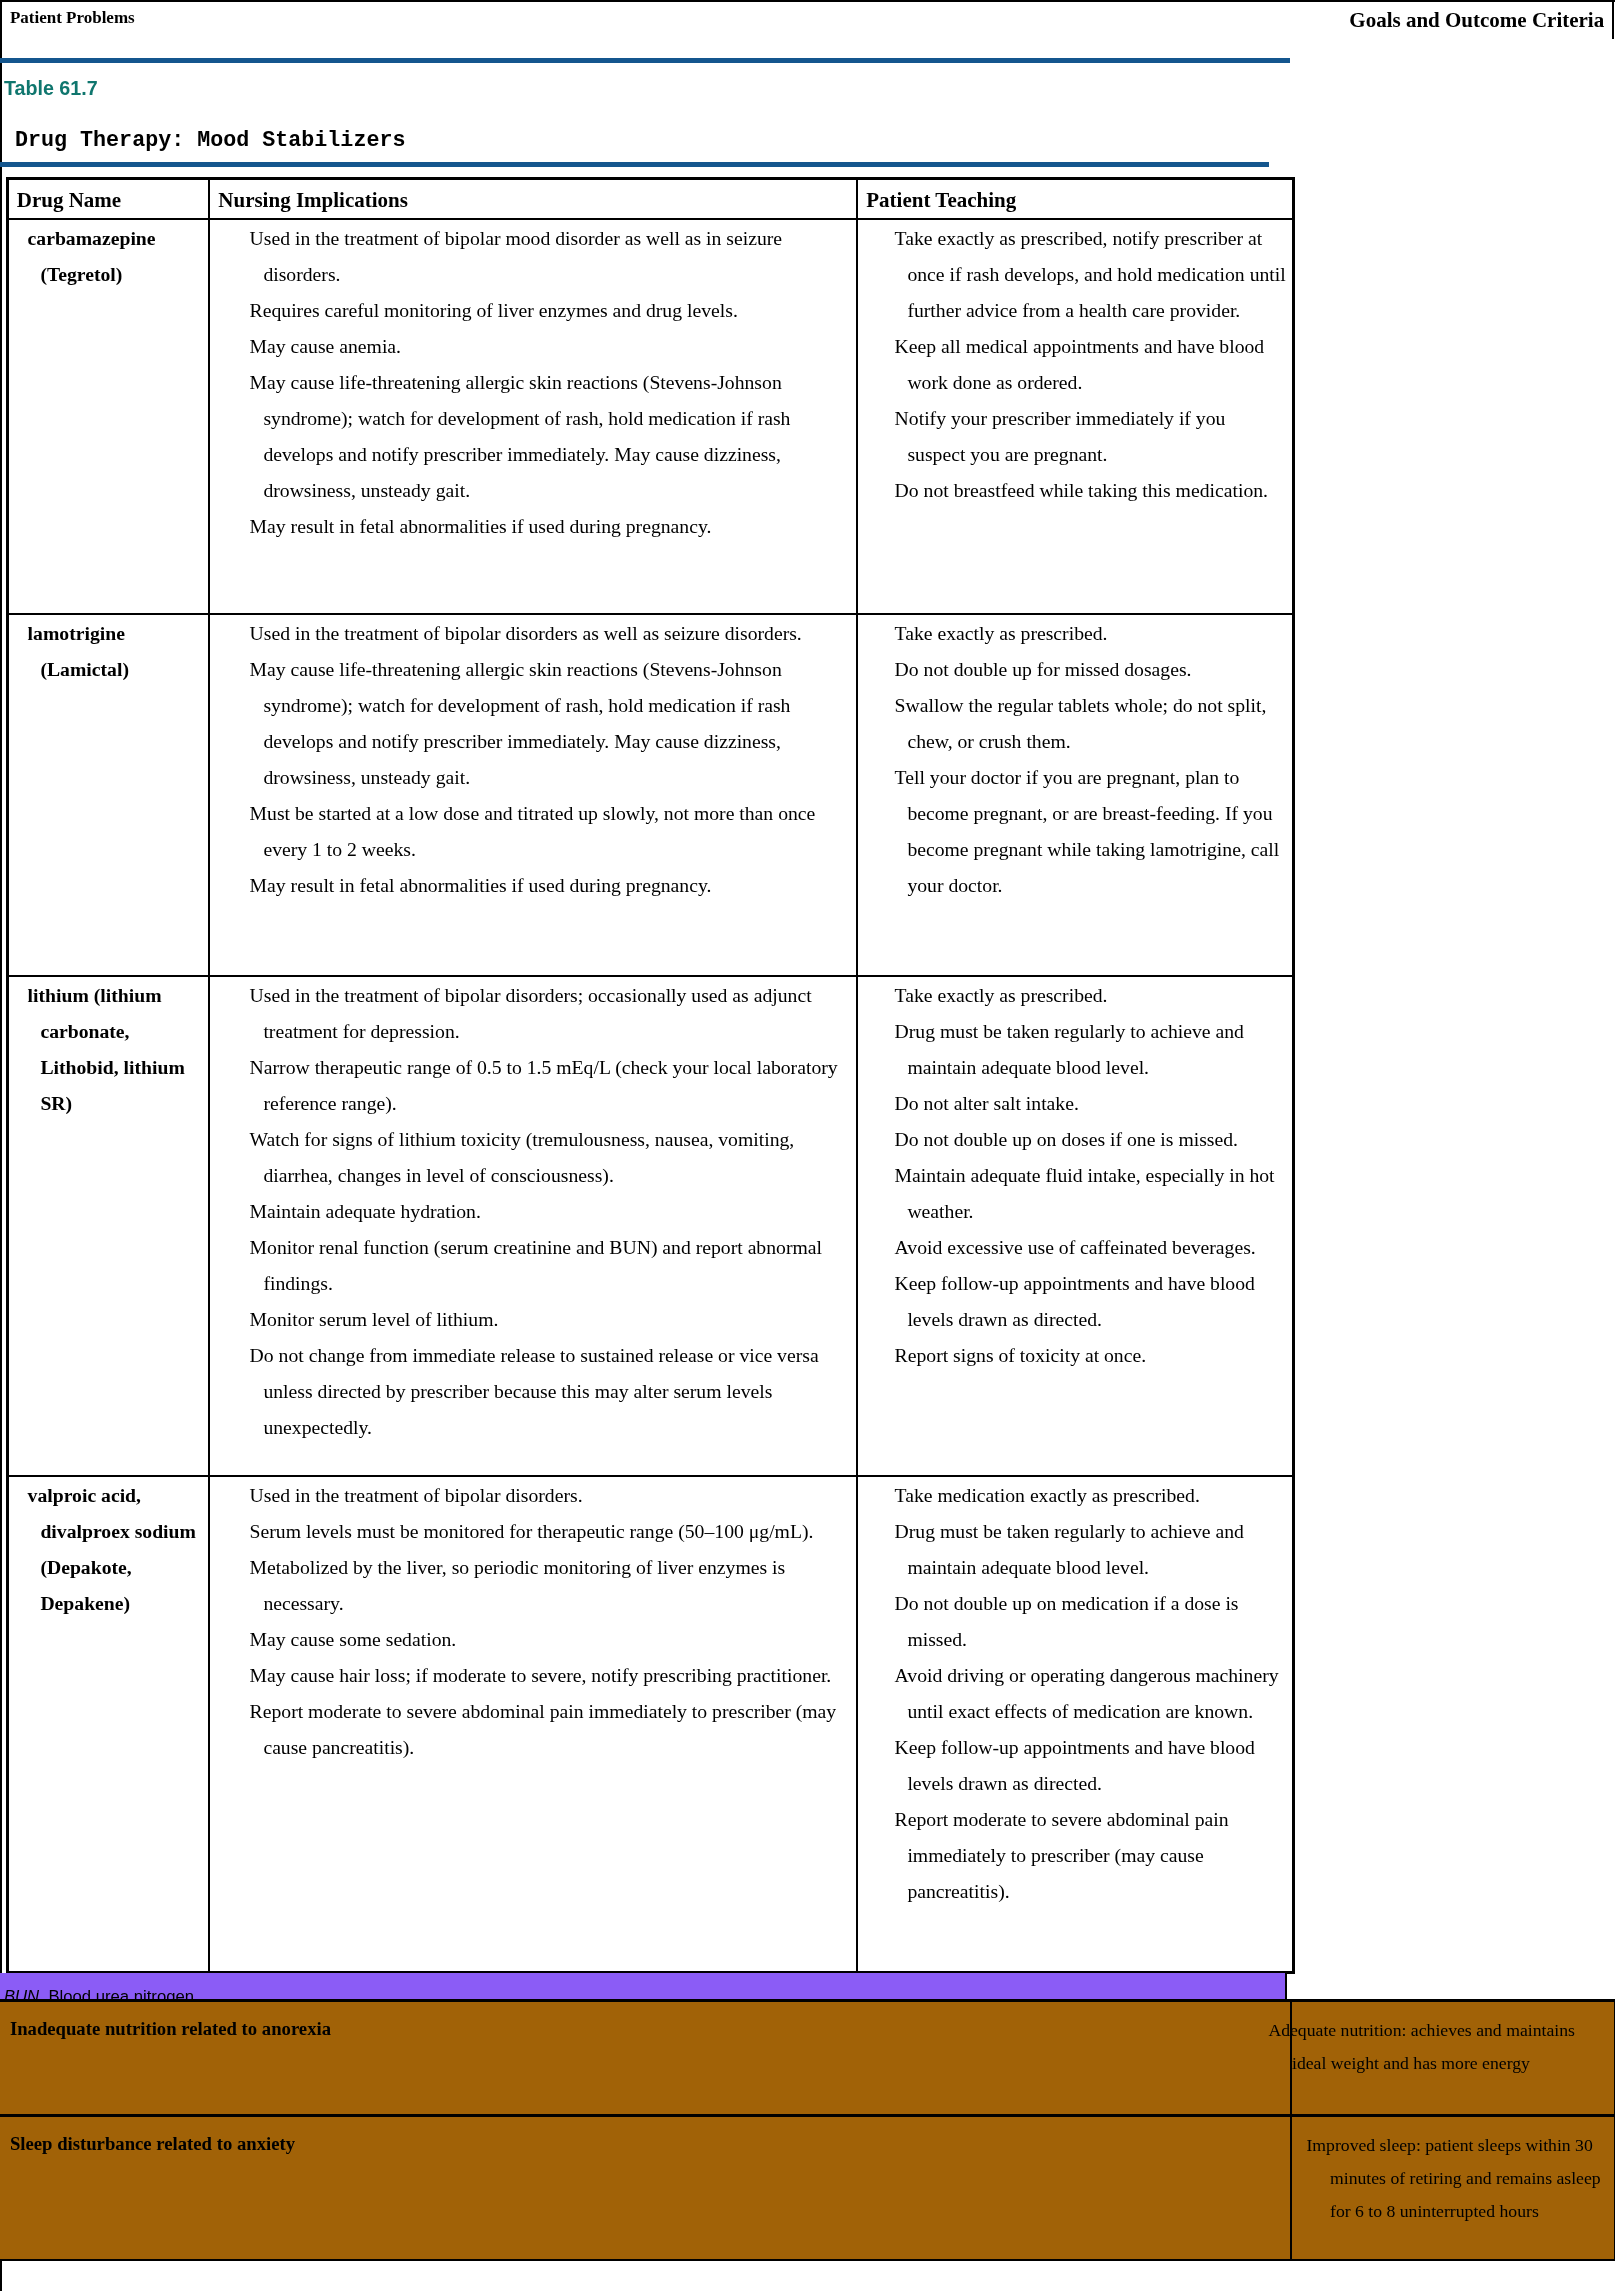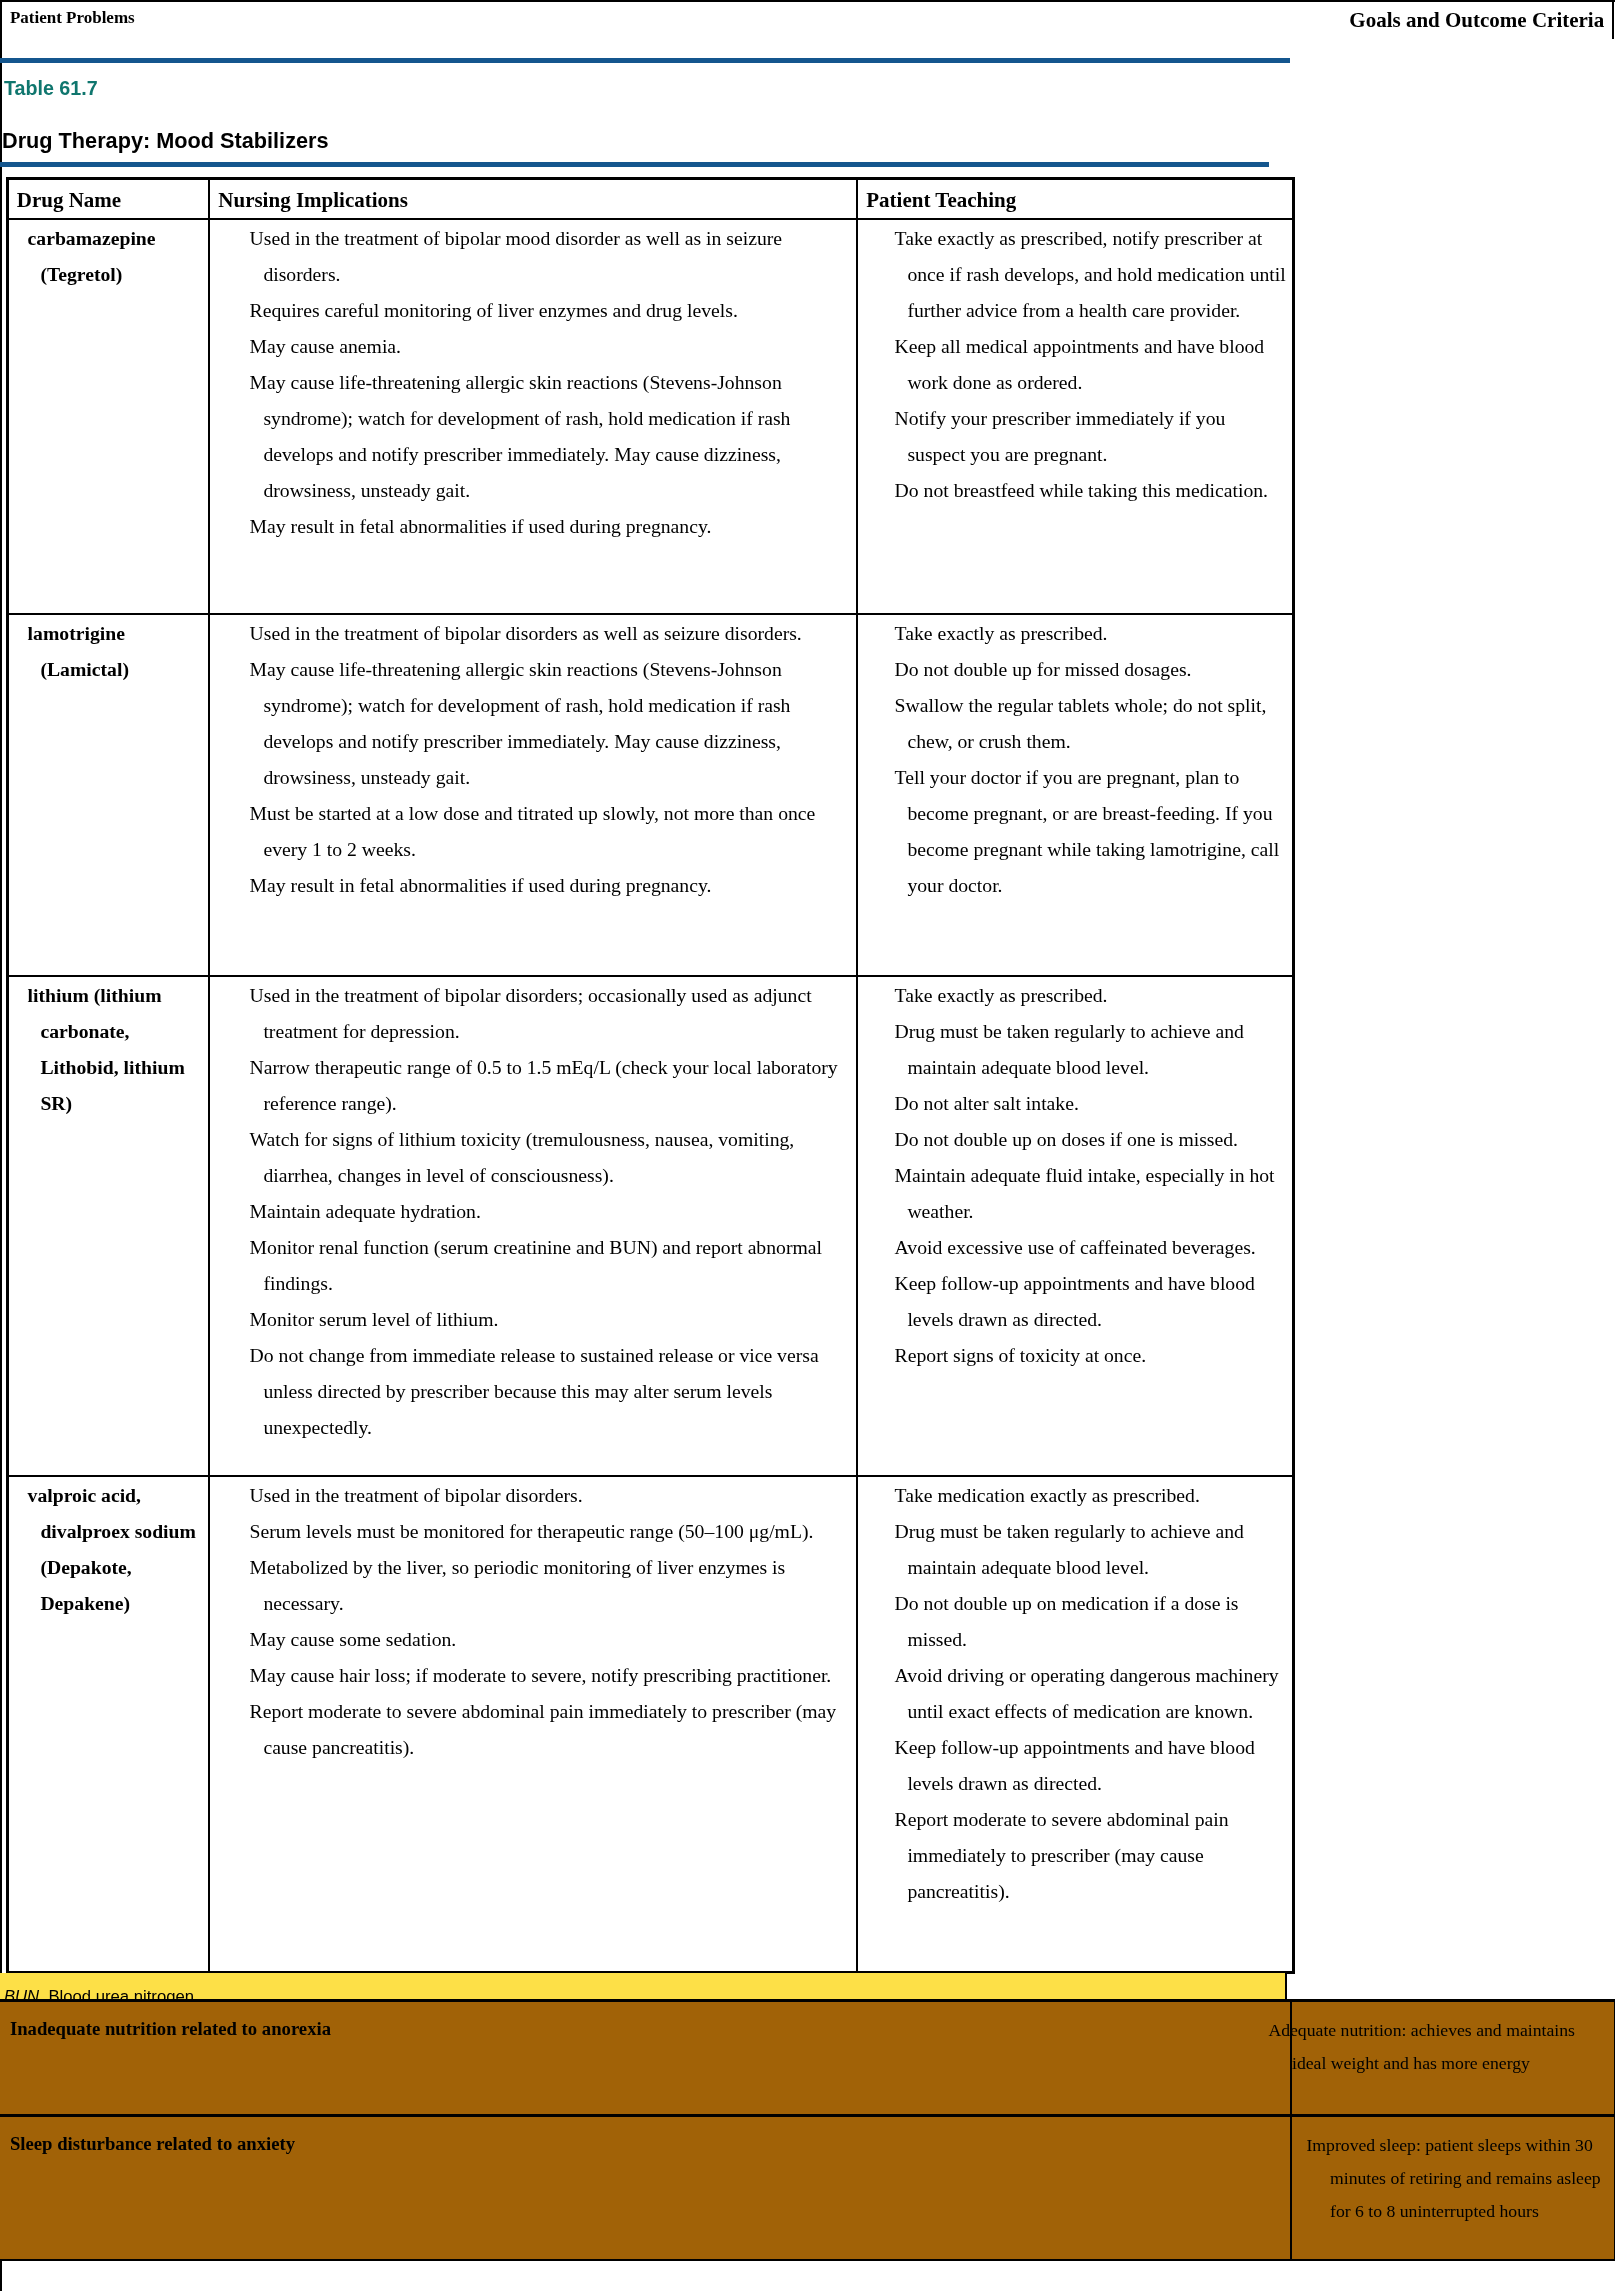--- a/index.html
+++ b/index.html
@@ -13,21 +13,21 @@
   .page-right-border-top{position:absolute;left:1612px;top:0;width:2px;height:39px;background:#000;}
 
   .hdr-left{position:absolute;left:9.9px;top:7.9px;font-size:17px;font-weight:bold;}
   .hdr-right{position:absolute;right:11.8px;top:7.9px;font-size:21px;font-weight:bold;}
 
   .rule{position:absolute;height:4.9px;}
   .rule-1{left:0;top:58px;width:1290px;}
   .rule-2{left:0;top:162px;width:1269px;}
 
   .table-label{position:absolute;left:3.9px;top:77px;font-family:"Liberation Sans",sans-serif;font-size:19.7px;font-weight:bold;}
-  .table-title{position:absolute;left:2px;top:128px;font-family:Liberation Sans, sans-serif;font-size:21.7px;font-weight:bold;color:#000;}
+  .table-title{position:absolute;left:15px;top:128px;font-family:Liberation Mono, monospace;font-size:21.7px;font-weight:bold;color:#000;}
 
   
   table.drug-table{
     position:absolute;left:5.9px;top:177px;border-collapse:collapse;table-layout:fixed;
     width:1287px;border:3px solid #000;font-size:19.7px;
   }
   table.drug-table td,table.drug-table th{border:2px solid #000;vertical-align:top;padding:0;}
   table.drug-table thead tr{height:40px;}
   table.drug-table th{font-size:21px;font-weight:bold;text-align:left;padding:7.9px 5.9px 3.9px 7.9px;}
   tbody tr:nth-child(1){height:395px;}
@@ -38,21 +38,21 @@
   td.cell-drug p{margin:0;padding-left:31.5px;text-indent:-12.8px;line-height:36px;}
   td.cell-nursing{padding-top:21.7px;}
   td.cell-nursing p{margin:0;padding-left:53px;padding-right:6px;text-indent:-13.8px;line-height:36px;}
   td.cell-teaching{padding-top:21.7px;}
   td.cell-teaching p{margin:0;padding-left:49px;padding-right:5.9px;text-indent:-12.8px;line-height:36px;}
 
   
   .footnote{
     position:absolute;left:0;top:1973px;width:1287px;height:48px;
     border-right:2px solid #000;font-family:"Liberation Sans",sans-serif;font-size:16.7px;
-    padding:13.8px 0 0 3.9px;box-sizing:border-box;background:#fde047;
+    padding:13.8px 0 0 3.9px;box-sizing:border-box;background:#8b5cf6;
   }
   .footnote .abbr{font-style:italic;}
 
   
   .outcome-table{
     position:absolute;left:0;top:1999px;width:1616px;box-sizing:border-box;
     border-top:3.9px solid #000;border-right:2px solid #000;background:#a16207;
   }
   .outcome-row{display:flex;box-sizing:border-box;border-bottom:3.9px solid #000;}
   .outcome-row:last-child{border-bottom:2px solid #000;gap:38px;}

